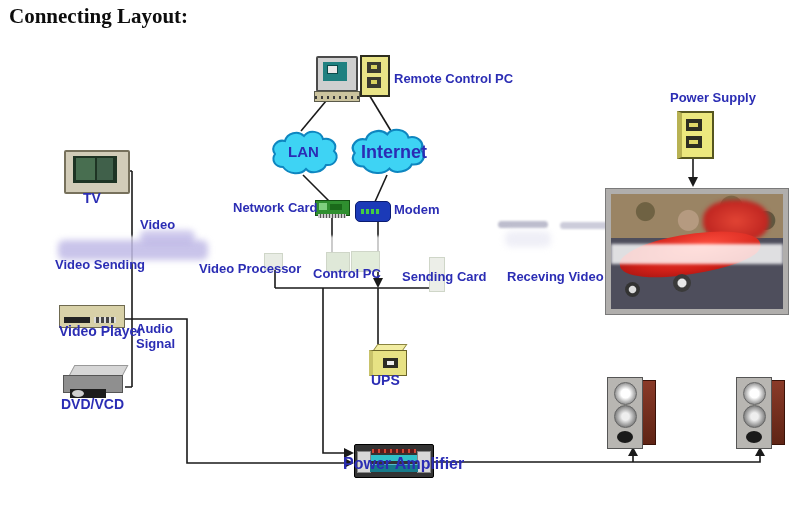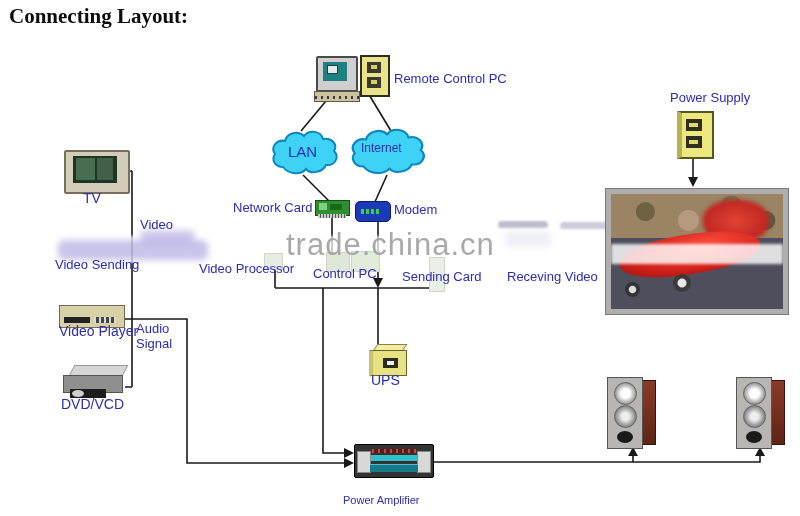--- a/index.html
+++ b/index.html
@@ -1,18 +1,18 @@
 <!DOCTYPE html>
 <html><head>
 <meta charset="utf-8">
 <style>
   html,body{margin:0;padding:0;background:#fff;}
   #stage{position:relative;width:800px;height:516px;background:#ffffff;overflow:hidden;
          font-family:"Liberation Sans",sans-serif;}
-  .lbl{position:absolute;color:#2b2db4;font-weight:normal;font-size:13px;line-height:1.12;
+  .lbl{position:absolute;color:#2b2db4;font-weight:bold;font-size:13px;line-height:1.12;
        white-space:pre-line;z-index:30;}
   #title{position:absolute;left:9px;top:4px;color:#0d0d0d;font-weight:bold;font-size:21px;
          font-family:"Liberation Serif",serif;z-index:30;}
   #wires{position:absolute;left:0;top:0;z-index:10;}
   .icon{position:absolute;z-index:20;}
   .abs{position:absolute;}
   
   #washband{position:absolute;left:0;top:236px;width:800px;height:27px;
             background:rgba(255,255,255,.72);filter:blur(1px);z-index:15;}
   #watermark{position:absolute;left:286px;top:227px;font-size:31px;font-weight:normal;
@@ -136,21 +136,20 @@
   <div id="washband"></div>
   <div class="smear" style="left:58px;top:240px;width:150px;height:20px;background:rgba(148,138,214,.5);"></div>
   <div class="smear" style="left:140px;top:230px;width:55px;height:13px;background:rgba(148,138,214,.45);"></div>
   <div class="smear" style="left:498px;top:221px;width:50px;height:7px;background:rgba(90,90,130,.4);filter:blur(1px);"></div>
   <div class="smear" style="left:560px;top:222px;width:75px;height:7px;background:rgba(110,110,150,.35);filter:blur(1px);"></div>
   <div class="smear" style="left:505px;top:231px;width:46px;height:16px;background:rgba(235,235,245,.8);"></div>
   <div class="ghost" style="left:264px;top:253px;width:17px;height:15px;background:#e8ece4;"></div>
   <div class="ghost" style="left:326px;top:252px;width:22px;height:18px;background:#dfe8d8;"></div>
   <div class="ghost" style="left:351px;top:251px;width:27px;height:19px;background:#e2ecda;"></div>
   <div class="ghost" style="left:429px;top:257px;width:14px;height:33px;background:#eceee8;"></div>
-  <div id="watermark">trade.china.cn</div>
 
   <div class="icon" style="left:312px;top:53px;width:76px;height:48px;">
     <span class="abs monitor">
       <span class="abs monScreen">
           <span class="abs monGlyph"></span>
         </span>
     </span>
     <span class="abs pcBase"></span>
     <span class="abs tower">
       <span class="abs bay" style="top:5px;">
@@ -235,30 +234,30 @@
     <span class="abs spkSide"></span>
     <span class="abs spkFront">
       <span class="abs spkDrv1"></span>
         <span class="abs spkDrv2"></span>
       <span class="abs spkPort"></span>
     </span>
   </div>
 
   <div class="lbl" style="left:394px;top:72px;">Remote Control PC</div>
   <div class="lbl" style="left:288px;top:144px;font-size:15px;">LAN</div>
-  <div class="lbl" style="left:361px;top:142px;font-size:12px;">Internet</div>
+  <div class="lbl" style="left:361px;top:142px;font-size:18px;">Internet</div>
   <div class="lbl" style="left:233px;top:201px;">Network Card</div>
   <div class="lbl" style="left:394px;top:203px;">Modem</div>
   <div class="lbl" style="left:199px;top:262px;text-align:right;">Video Processor</div>
   <div class="lbl" style="left:313px;top:267px;">Control PC</div>
   <div class="lbl" style="left:402px;top:270px;">Sending Card</div>
   <div class="lbl" style="left:507px;top:270px;">Receving Video</div>
   <div class="lbl" style="left:654px;top:91px;padding-left:16px;">Power Supply</div>
   <div class="lbl" style="left:371px;top:373px;font-size:14px;">UPS</div>
-  <div class="lbl" style="left:343px;top:455px;font-size:11px;margin-top:39px;">Power Amplifier</div>
+  <div class="lbl" style="left:343px;top:455px;font-size:16px;">Power Amplifier</div>
   <div class="lbl" style="left:83px;top:191px;font-size:14px;">TV</div>
   <div class="lbl" style="left:140px;top:218px;">Video</div>
   <div class="lbl" style="left:55px;top:258px;">Video Sending</div>
   <div class="lbl" style="left:59px;top:324px;font-size:14px;">Video Player</div>
   <div class="lbl" style="left:136px;top:322px;">Audio
 Signal</div>
   <div class="lbl" style="left:61px;top:397px;font-size:14px;">DVD/VCD</div>
 
 </div>
 

